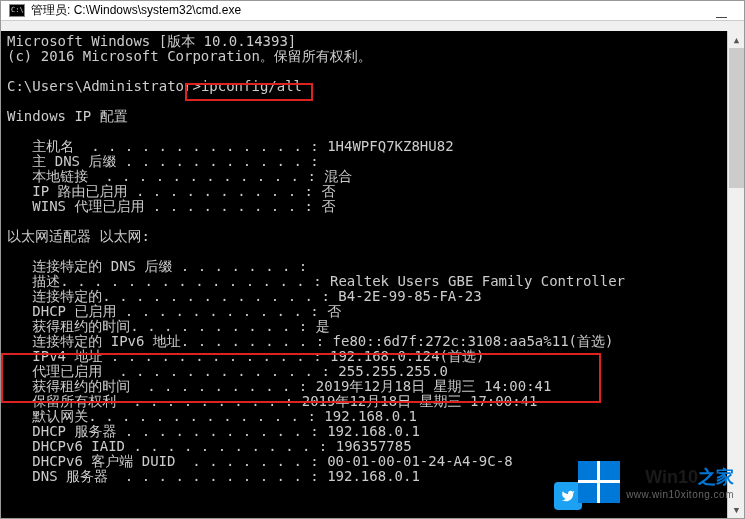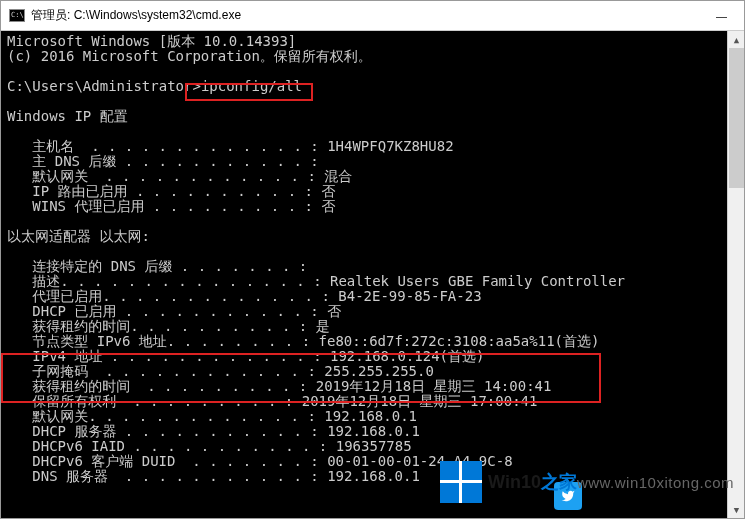--- a/index.html
+++ b/index.html
@@ -6,21 +6,21 @@
   body {
     width: 745px;
     height: 519px;
     background: #f0f0f0;
     font-family: "SimSun", "Consolas", monospace;
     position: relative;
     overflow: hidden;
     border: 1px solid #999;
   }
   .titlebar {
-    height: 30px;
+    height: 20px;
     background: #fff;
     border-bottom: 1px solid #ccc;
     display: flex;
     align-items: center;
     padding: 0 8px;
     font-family: "Microsoft YaHei", sans-serif;
     font-size: 12px;
     color: #000;
   }
   .title-icon {
@@ -123,27 +123,27 @@
   }
   .wm-logo::before, .wm-logo::after {
     content: "";
     position: absolute;
     background: #fff;
   }
   .wm-logo::before { top: 0; left: 19px; width: 3px; height: 100%; }
   .wm-logo::after { top: 19px; left: 0; width: 100%; height: 3px; }
   .wm-text {
     display: flex;
-    flex-direction: row;
-    align-items: center;
+    flex-direction: column;
+    align-items: flex-end;
     font-family: "Microsoft YaHei", sans-serif;
   }
   .wm-main { font-size: 18px; font-weight: 600; color: #1a1a1a; }
   .wm-main .accent { color: #0078d7; }
-  .wm-sub { font-size: 15px; color: #666; letter-spacing: 0.5px; }
+  .wm-sub { font-size: 10px; color: #666; letter-spacing: 0.5px; }
   .share-badge {
     position: absolute;
     right: 162px;
     bottom: 8px;
     width: 28px;
     height: 28px;
     background: #1da1f2;
     border-radius: 4px;
     display: flex;
     align-items: center;
@@ -165,34 +165,34 @@
 
 <div class="terminal"><span>Microsoft Windows [版本 10.0.14393]</span>
 <span>(c) 2016 Microsoft Corporation。保留所有权利。</span>
 
 <span>C:\Users\Administrator&gt;</span><span>ipconfig/all</span>
 
 <span>Windows IP 配置</span>
 
 <span>   主机名  . . . . . . . . . . . . . : </span><span>1H4WPFQ7KZ8HU82</span>
 <span>   主 DNS 后缀 . . . . . . . . . . . :</span>
-<span>   默认网关  . . . . . . . . . . . . : </span><span>混合</span>
+<span>   本地链接  . . . . . . . . . . . . : </span><span>混合</span>
 <span>   IP 路由已启用 . . . . . . . . . . : </span><span>否</span>
 <span>   WINS 代理已启用 . . . . . . . . . : </span><span>否</span>
 
 <span>以太网适配器 以太网:</span>
 
 <span>   连接特定的 DNS 后缀 . . . . . . . :</span>
 <span>   描述. . . . . . . . . . . . . . . : </span><span>Realtek Users GBE Family Controller</span>
-<span>   代理已启用. . . . . . . . . . . . . : </span><span>B4-2E-99-85-FA-23</span>
+<span>   连接特定的. . . . . . . . . . . . . : </span><span>B4-2E-99-85-FA-23</span>
 <span>   DHCP 已启用 . . . . . . . . . . . : </span><span>否</span>
 <span>   获得租约的时间. . . . . . . . . . : </span><span>是</span>
-<span>   节点类型 IPv6 地址. . . . . . . . : </span><span>fe80::6d7f:272c:3108:aa5a%11(首选)</span>
+<span>   连接特定的 IPv6 地址. . . . . . . . : </span><span>fe80::6d7f:272c:3108:aa5a%11(首选)</span>
 <span>   IPv4 地址 . . . . . . . . . . . . : </span><span>192.168.0.124(首选)</span>
-<span>   子网掩码  . . . . . . . . . . . . : </span><span>255.255.255.0</span>
+<span>   代理已启用  . . . . . . . . . . . . : </span><span>255.255.255.0</span>
 <span>   获得租约的时间  . . . . . . . . . : </span><span>2019年12月18日 星期三 14:00:41</span>
 <span>   保留所有权利  . . . . . . . . . : </span><span>2019年12月18日 星期三 17:00:41</span>
 <span>   默认网关. . . . . . . . . . . . . : </span><span>192.168.0.1</span>
 <span>   DHCP 服务器 . . . . . . . . . . . : </span><span>192.168.0.1</span>
 <span>   DHCPv6 IAID . . . . . . . . . . . : </span><span>196357785</span>
 <span>   DHCPv6 客户端 DUID  . . . . . . . : </span><span>00-01-00-01-24-A4-9C-8</span>
 <span>   DNS 服务器  . . . . . . . . . . . : </span><span>192.168.0.1</span></div>
 
 <div class="hl-red hl1"></div>
 <div class="hl-red hl2"></div>

